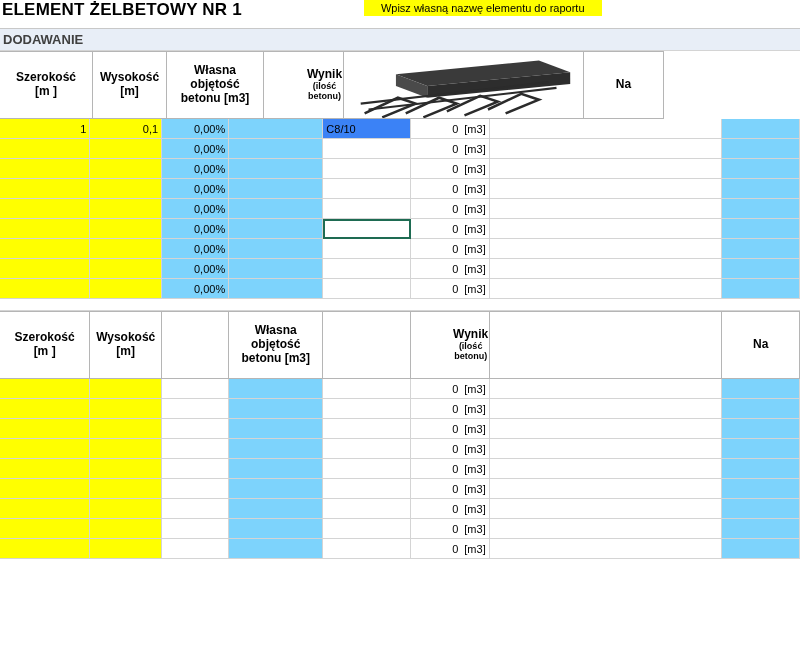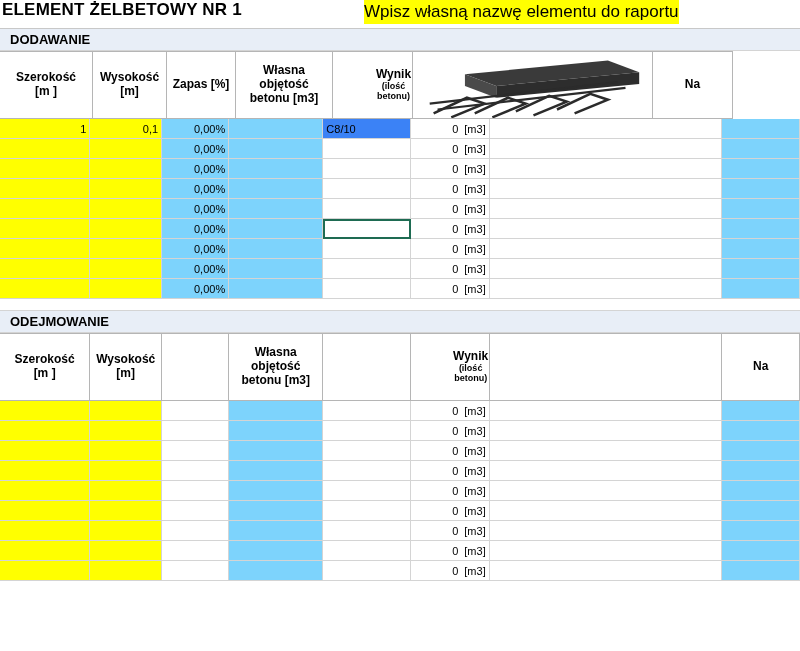--- a/index.html
+++ b/index.html
@@ -49,38 +49,38 @@
   .title-text {
     font-size: 17px;
     font-weight: bold;
     padding-left: 2px;
     letter-spacing: 0.2px;
     white-space: nowrap;
   }
   .title-gap { flex: 0 0 auto; }
   .note-yellow {
     background: #ffff00;
-    font-size: 17px;
-    padding: 2px 0;
+    font-size: 11px;
+    padding: 2px 17px;
     white-space: nowrap;
   }
 
   
   .section-bar {
     height: 21px;
     background: #e8eef7;
     border-bottom: 1px solid #d4d4d4;
     display: flex;
     align-items: center;
   }
   .section-label {
-    color: #000000;
+    color: #404040;
     font-weight: bold;
     font-size: 13px;
-    padding-left: 10px;
+    padding-left: 3px;
     white-space: nowrap;
   }
 
   
   .hdr-row { height: 68px; }
   .hdr {
     background: #ffffff;
     border: 1px solid #b5b5b5;
     border-left: none;
     font-weight: bold;
@@ -155,23 +155,20 @@
 
   <div class="row hdr-row">
     <div class="cell hdr w-a">
       <span>Szerokość</span>
       <span>[m ]</span>
     </div>
     <div class="cell hdr w-b">
       <span>Wysokość</span>
       <span>[m]</span>
     </div>
-    <div class="cell hdr w-c">
-      <span>Zapas [%]</span>
-    </div>
     <div class="cell hdr w-d">
       <span>Własna objętość betonu [m3]</span>
     </div>
     <div class="cell hdr w-f">
       <span>Wynik</span>
       <small>(ilość betonu)</small>
     </div>
     <div class="cell slab-cell w-g">
       <svg class="slab-svg" width="238" height="66" viewBox="0 0 238 66">
 
@@ -324,23 +321,20 @@
       </div>
       <div class="cell plain w-g"></div>
       <div class="cell beige w-h"></div>
     </div>
   </div>
 
   <div class="row" style="height:12px">
     <div class="cell plain" style="width:800px;border-right:none"></div>
   </div>
 
-  <div class="section-bar">
-    <span class="section-label">ODEJMOWANIE</span>
-  </div>
 
   <div class="row hdr-row">
     <div class="cell hdr w-a">
       <span>Szerokość</span>
       <span>[m ]</span>
     </div>
     <div class="cell hdr w-b">
       <span>Wysokość</span>
       <span>[m]</span>
     </div>

